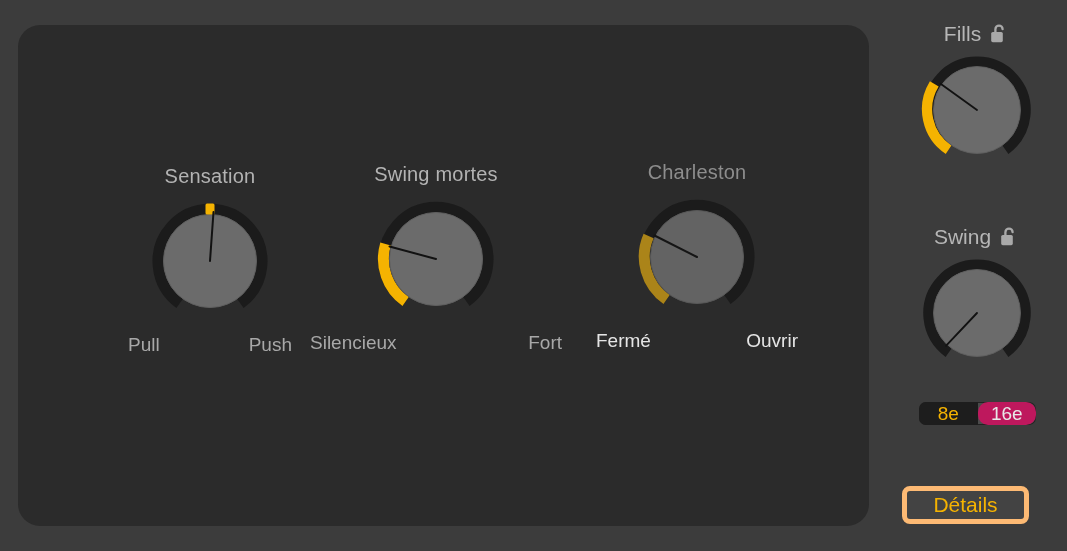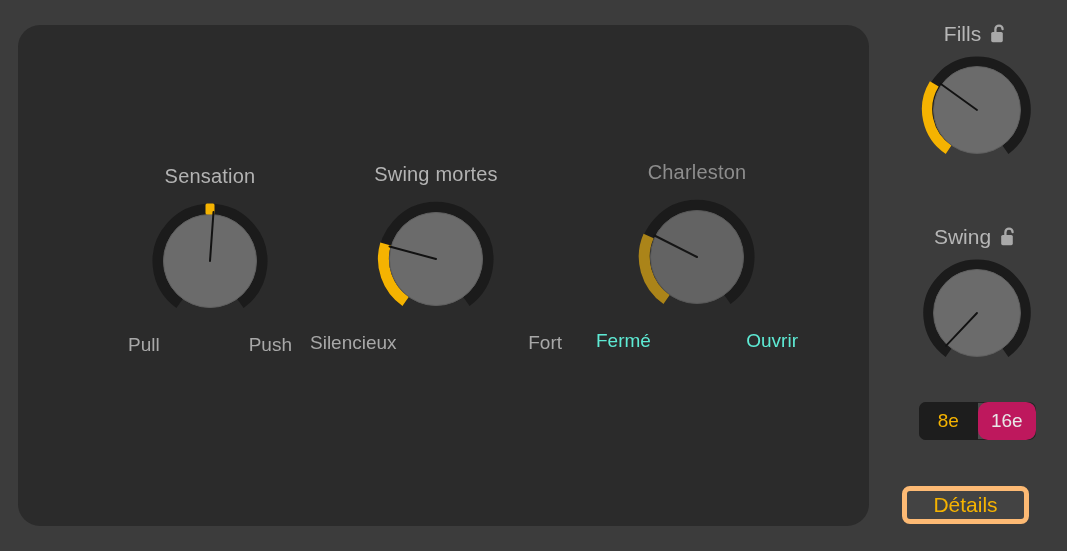--- a/index.html
+++ b/index.html
@@ -55,21 +55,21 @@
 
   .range-row {
     display: flex;
     justify-content: space-between;
     font-size: 19px;
     color: #a8a8a8;
     line-height: 22px;
     white-space: nowrap;
     align-items: center;
   }
-  .range-row.dim span { color: #5eead4; }
+  .range-row.dim span { color: #e5e5e5; }
 
   
   .check-row {
     display: flex;
     align-items: center;
     justify-content: center;
     gap: 9px;
     margin-top: 9px;
   }
   .checkbox {
@@ -116,21 +116,21 @@
     width: 114px;
   }
   .rail-knob-wrap svg { display: block; }
 
   
   .segmented {
     position: absolute;
     left: 33px;
     top: 402px;
     width: 117px;
-    height: 38px;
+    height: 23px;
     display: flex;
     border-radius: 7px;
     overflow: hidden;
     background: #4b4b4b;
     box-shadow: 0 0 0 1px #222 inset;
   }
   .seg {
     flex: 1 1 50%;
     display: flex;
     align-items: center;

